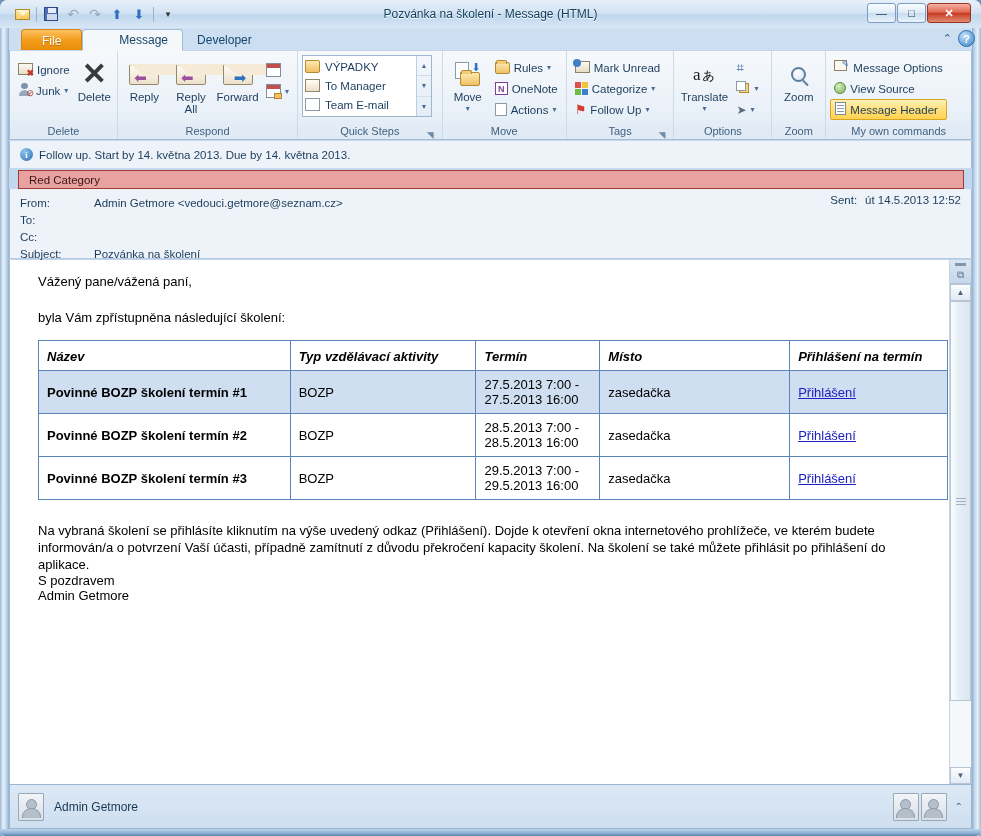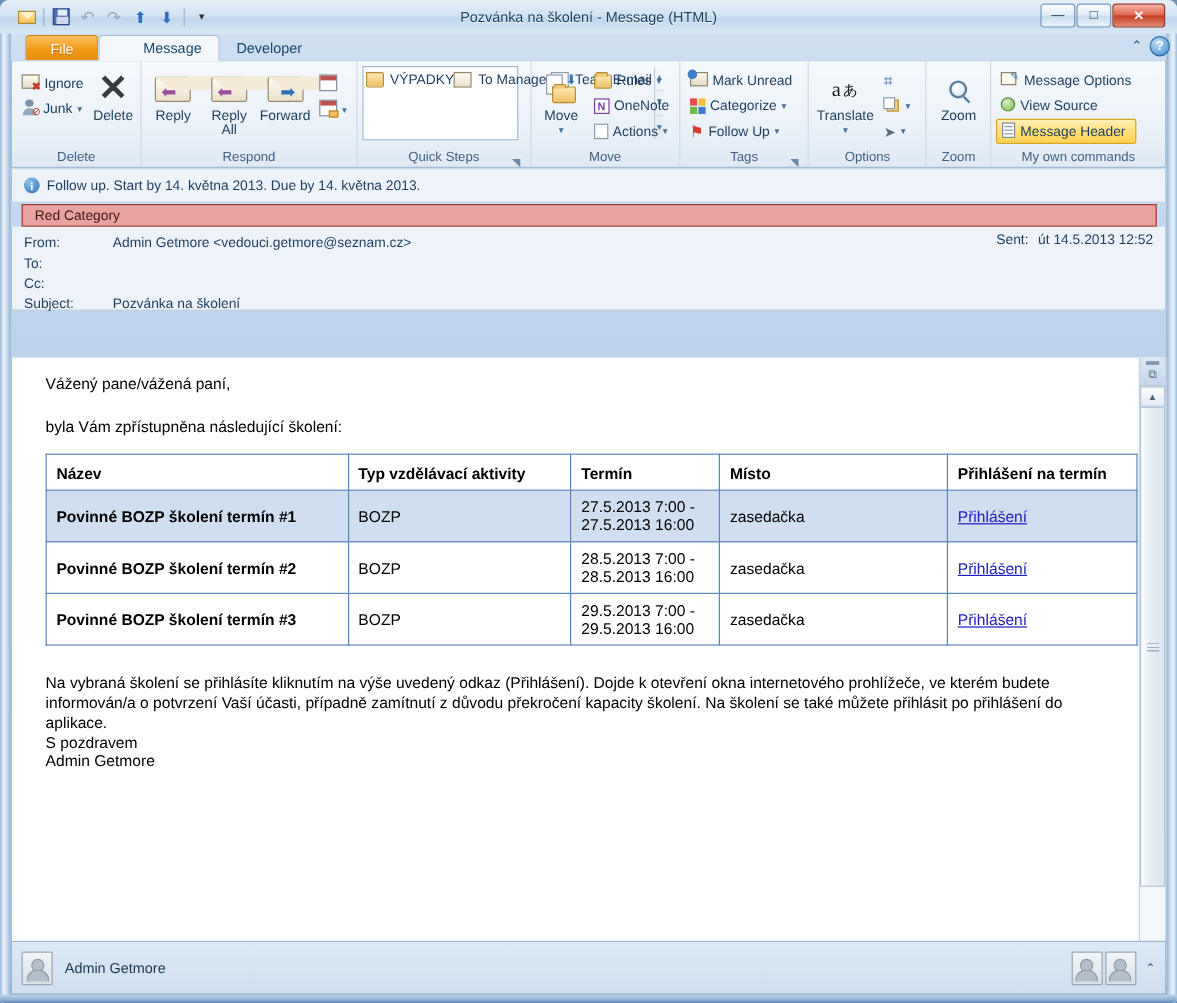--- a/index.html
+++ b/index.html
@@ -219,21 +219,21 @@
   }
   .translate-glyph{
     font-size:17px; color:#1b1b1b; line-height:17px; position:relative;
     font-family:"Liberation Serif", serif;
   }
   .binoc{font-size:13px;color:#3b6ea8;}
   .gallery {
     width:130px; height:62px; border:1px solid #9fb8d0; background:#fff;
     display:flex; margin-top:1px;
   }
-  .gallery-items{flex:1; display:flex; flex-direction:row; padding:1px 2px;}
+  .gallery-items{flex:1; display:flex; flex-direction:column; padding:1px 2px;}
   .gallery-row{
     display:flex;align-items:center;gap:5px;height:19px;
     font-size:11.5px;color:#1b3c5c;white-space:nowrap;
   }
   .gallery-scroll{
     width:15px;border-left:1px solid #bccfe2;
     display:flex;flex-direction:column;
     background:linear-gradient(180deg,#f3f7fb,#e4edf6);
   }
   .gs-btn{flex:1;display:flex;align-items:center;justify-content:center;font-size:7px;color:#4a6f95;border-bottom:1px solid #cfddec;}
@@ -281,42 +281,41 @@
     position:absolute; right:10px; top:0; display:flex; gap:8px;
   }
   .hf-sent .lbl{ color:#1b3c5c; }
 
   
   #bodyarea {
     position:absolute; left:9px; top:260px; width:963px; height:524px;
     background:#ffffff;
     border-left:1px solid #a7bdd4; border-right:1px solid #a7bdd4;
     display:flex;
-    margin-top:38px;
   }
   #bodyscroll {
     flex:1; padding: 14px 18px 0 28px; overflow:hidden;
     font-size:13px; color:#000;
   }
   .body-p { margin: 0 0 20px 0; line-height:16px; }
   .body-p.tight { margin-bottom: 14px; }
 
   table.mail-table {
     border-collapse: collapse;
     width: 910px;
     margin: 4px 0 0 0;
     font-size:13px;
   }
   table.mail-table th, table.mail-table td {
     border:1px solid #5b85b8;
     padding: 6px 8px;
     vertical-align: middle;
     text-align:left;
   }
-  table.mail-table th { font-weight:bold; vertical-align:top; padding-top:8px; }
+  table.mail-table th { font-weight:bold; vertical-align:top; padding-top:8px;font-style:italic; }
   table.mail-table tr.selected td { background:#cfdef0; }
   td.name-cell { font-weight:bold; }
   .link-prihlaseni { color:#2020c0; text-decoration:underline; }
   .col-name { width:252px; }
   .col-type { width:186px; }
   .col-term { width:124px; }
   .col-place { width:190px; }
   .col-signup { width:158px; }
 
   .closing { margin-top:22px; line-height:17px; font-size:13px; }

